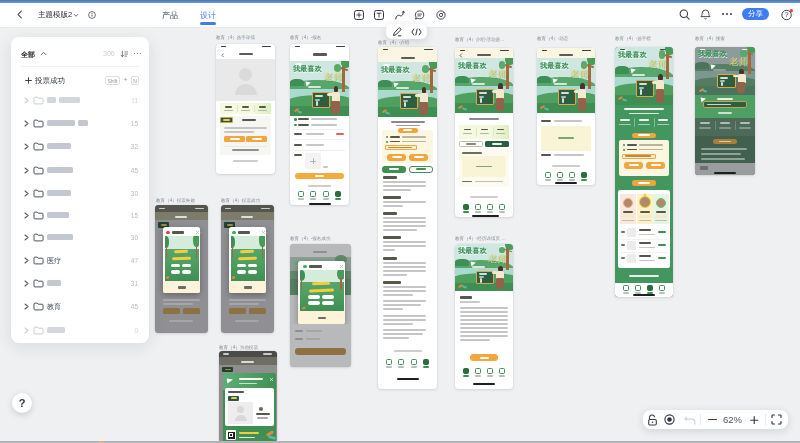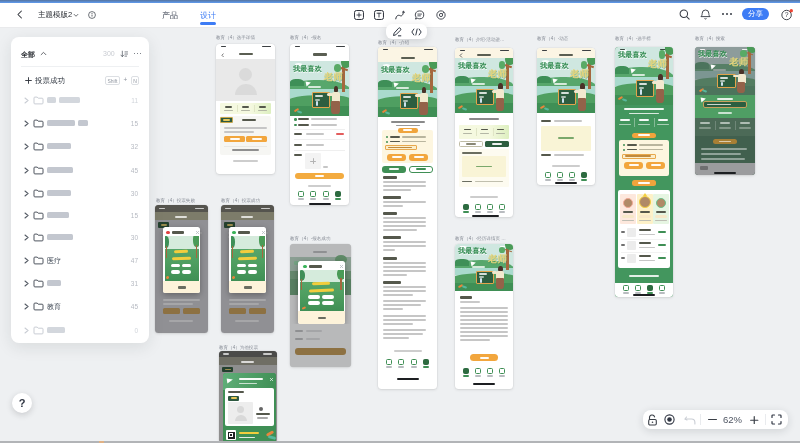--- a/index.html
+++ b/index.html
@@ -27,21 +27,21 @@
 .il .trunk{right:7%;top:0;width:4.5%;height:56%;background:#a5673e;z-index:1}
 .il .br{right:3%;top:13%;width:13%;height:3%;background:#a5673e;transform:rotate(18deg);z-index:1}
 .il .tf1{right:-3%;top:-8%;width:17%;height:21%;background:#4a9b57;border-radius:50%;z-index:1}
 .il .tf2{right:13%;top:6%;width:12%;height:14%;background:#59aa66;border-radius:50%;z-index:1}
 .il .board{left:37%;top:57%;width:31%;height:29%;background:#2d5e40;border:1px solid #e3a34c;border-radius:1px;z-index:2}
 .il .head{left:74%;top:46%;width:8%;height:13%;background:#4a3228;border-radius:50% 50% 40% 40%;z-index:2}
 .il .shirt{left:71%;top:57%;width:14%;height:17%;background:#f2e9cf;border-radius:2px 2px 0 0;z-index:2}
 .il .arm{left:63%;top:58%;width:10%;height:5%;background:#f2e9cf;border-radius:2px;z-index:2}
 .il .skirt{left:70%;top:72%;width:14%;height:24%;background:#936249;border-radius:1px 1px 30% 30%;z-index:2}
 .il .t1{left:5%;top:5%;font-weight:bold;font-size:7px;color:#2f8a4e;letter-spacing:.3px;white-space:nowrap;text-shadow:.5px .5px 0 rgba(255,255,255,.8);z-index:3}
-.il .t2{left:57%;top:19%;font-weight:bold;font-size:9.5px;color:#e5d47a;white-space:nowrap;text-shadow:.5px .5px 0 rgba(63,143,85,.5);z-index:3}
+.il .t2{left:57%;top:19%;font-weight:normal;font-size:9.5px;color:#e5d47a;white-space:nowrap;text-shadow:.5px .5px 0 rgba(63,143,85,.5);z-index:3}
 .il .plane{left:27%;top:36%;width:0;height:0;border-left:5px solid #fff;border-top:2px solid transparent;border-bottom:3px solid transparent;transform:rotate(-12deg);z-index:2}
 .il .f1{left:6%;top:87%;width:9%;height:4%;background:#e8853c;border-radius:2px;transform:rotate(-30deg);z-index:2}
 .il .f2{left:12%;top:90%;width:9%;height:4%;background:#58b89c;border-radius:2px;transform:rotate(20deg);z-index:2}
 .dim{position:absolute;left:0;top:0;right:0;bottom:0;background:rgba(28,32,36,.42)}
 
 .tb{position:absolute;left:0;right:0;display:flex;justify-content:space-evenly}
 .ti{position:relative;width:7px}
 .ti .ic{width:6px;height:6px;border:1px solid #3f8f55;border-radius:1.5px;margin:0 auto}
 .ti .lb{width:6px;height:1.6px;background:#b9bcc0;border-radius:1px;margin:1.2px auto 0}
 .ti.on .ic{background:#2d6b40;border-color:#2d6b40}

